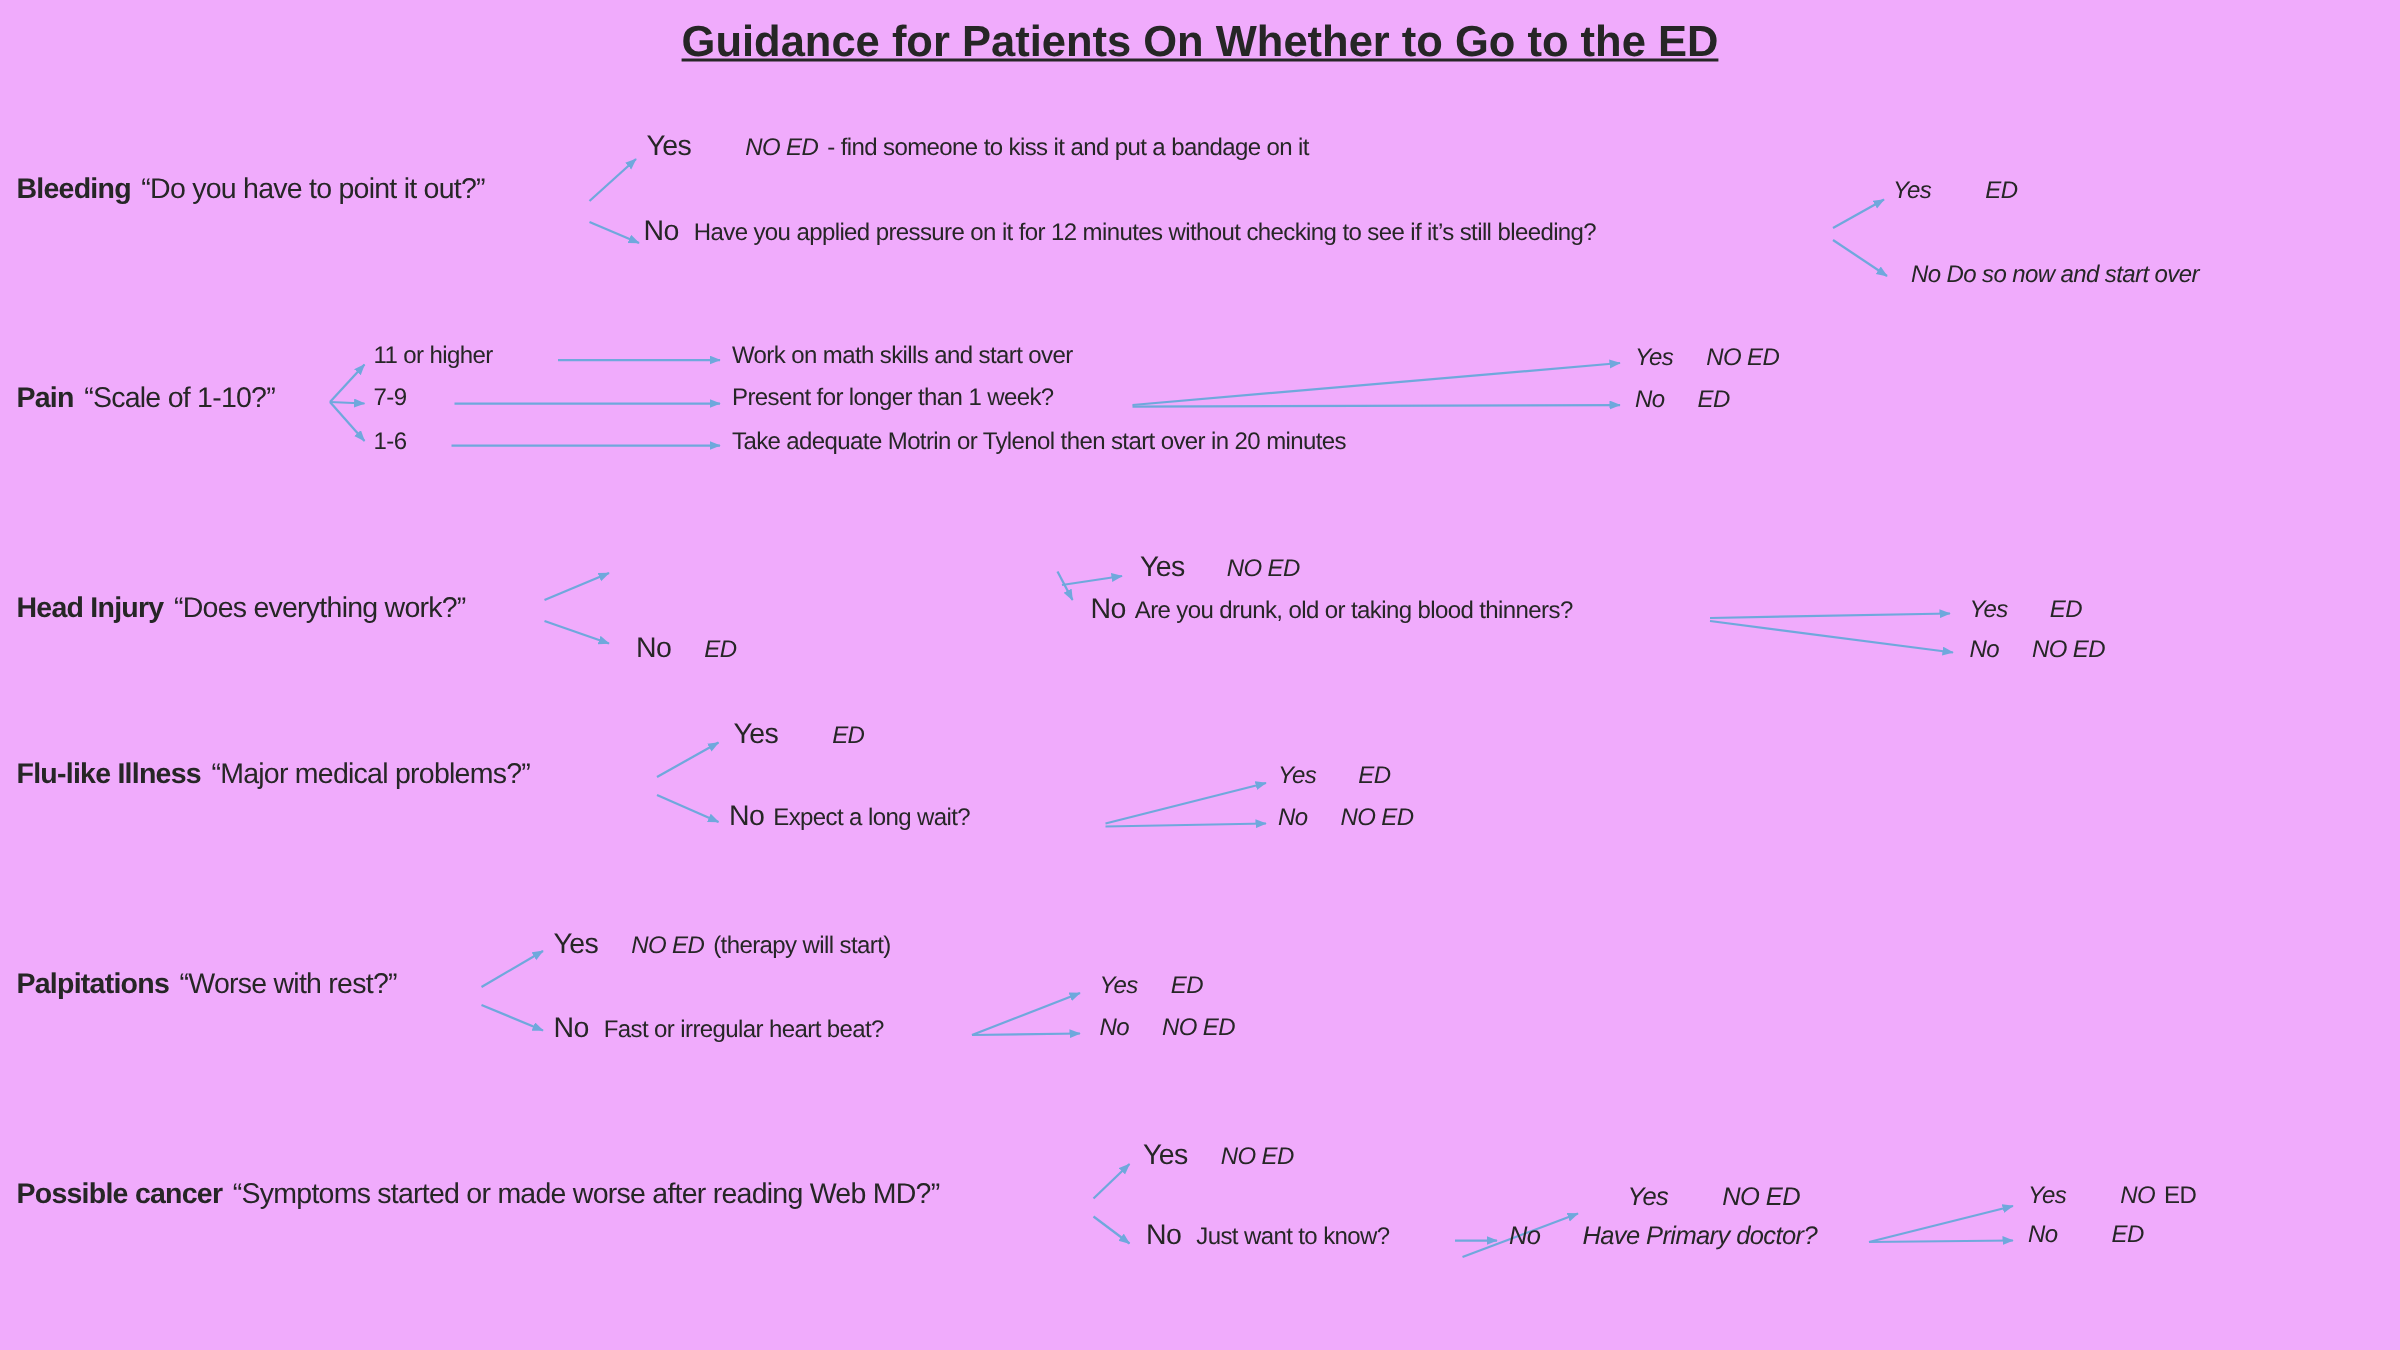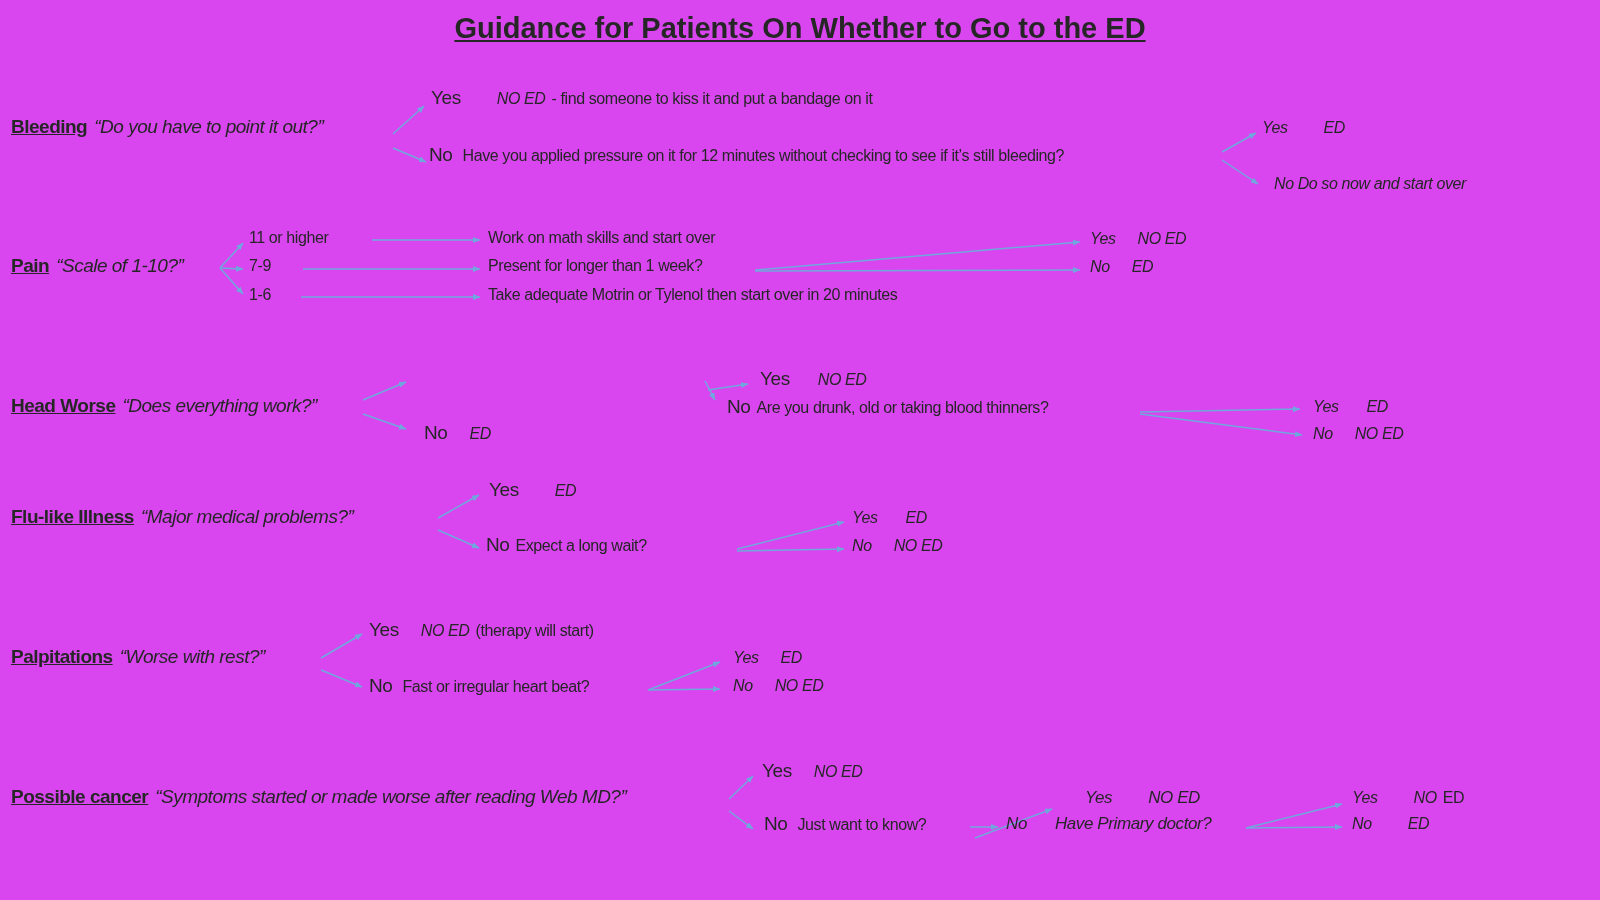--- a/index.html
+++ b/index.html
@@ -1,31 +1,31 @@
 <!DOCTYPE html>
 <html style="--arrow: #6FA8DC; --text: #262626;"><head>
 <meta charset="utf-8">
 <style>
   html,body{margin:0;padding:0;background:#ffffff;}
   .canvas{
-    position:relative;width:1600px;height:900px;background:#d946ef;
+    position:relative;width:1600px;height:900px;background:#f0abfc;
     font-family:"Liberation Sans", sans-serif;color:var(--text,#262626);
     overflow:hidden;
   }
   .arrows{position:absolute;left:0;top:0;}
   .arrows line{stroke:var(--arrow,#6FA8DC);stroke-width:1.5;}
   .ah{fill:var(--arrow,#6FA8DC);}
   .title{
     position:absolute;left:0;right:0;top:12px;text-align:center;
     font-size:29px;font-weight:bold;text-decoration:underline;
   }
   .ln{position:absolute;white-space:nowrap;font-size:16px;line-height:20px;letter-spacing:-0.4px;}
   .main{font-size:19px;letter-spacing:-0.5px;}
-  .main .q{margin-left:7px;font-style:italic;}
-  .b{font-weight:bold;text-decoration:underline;}
+  .main .q{margin-left:7px;}
+  .b{font-weight:bold;}
   .i{font-style:italic;}
   .w{font-size:19px;}
   .m17{font-size:17px;}
   .g6{margin-left:6px;}
   .g10{margin-left:10px;}
   .g14{margin-left:4px;}
   .g22{margin-left:22px;}
   .g28{margin-left:28px;}
   .g36{margin-left:36px;}
 </style>
@@ -108,21 +108,21 @@
   <div class="ln" style="left:1090px;top:229px">
     <span class="i">Yes</span><span class="i g22">NO ED</span>
   </div>
   <div class="ln" style="left:1090px;top:257px">
     <span class="i">No</span><span class="i g22">ED</span>
   </div>
   <div class="ln" style="left:249px;top:285px">1-6</div>
   <div class="ln" style="left:488px;top:285px">Take adequate Motrin or Tylenol then start over in 20 minutes</div>
 
   <div class="ln main" style="left:11px;top:396px">
-    <span class="b">Head Worse</span><span class="q">“Does everything work?”</span>
+    <span class="b">Head Injury</span><span class="q">“Does everything work?”</span>
   </div>
   <div class="ln" style="left:424px;top:423px">
     <span class="w">No</span><span class="i g22">ED</span>
   </div>
   <div class="ln" style="left:760px;top:369px">
     <span class="w">Yes</span><span class="i g28">NO ED</span>
   </div>
   <div class="ln" style="left:727px;top:397px">
     <span class="w">No</span><span class="g6">Are you drunk, old or taking blood thinners?</span>
   </div>

